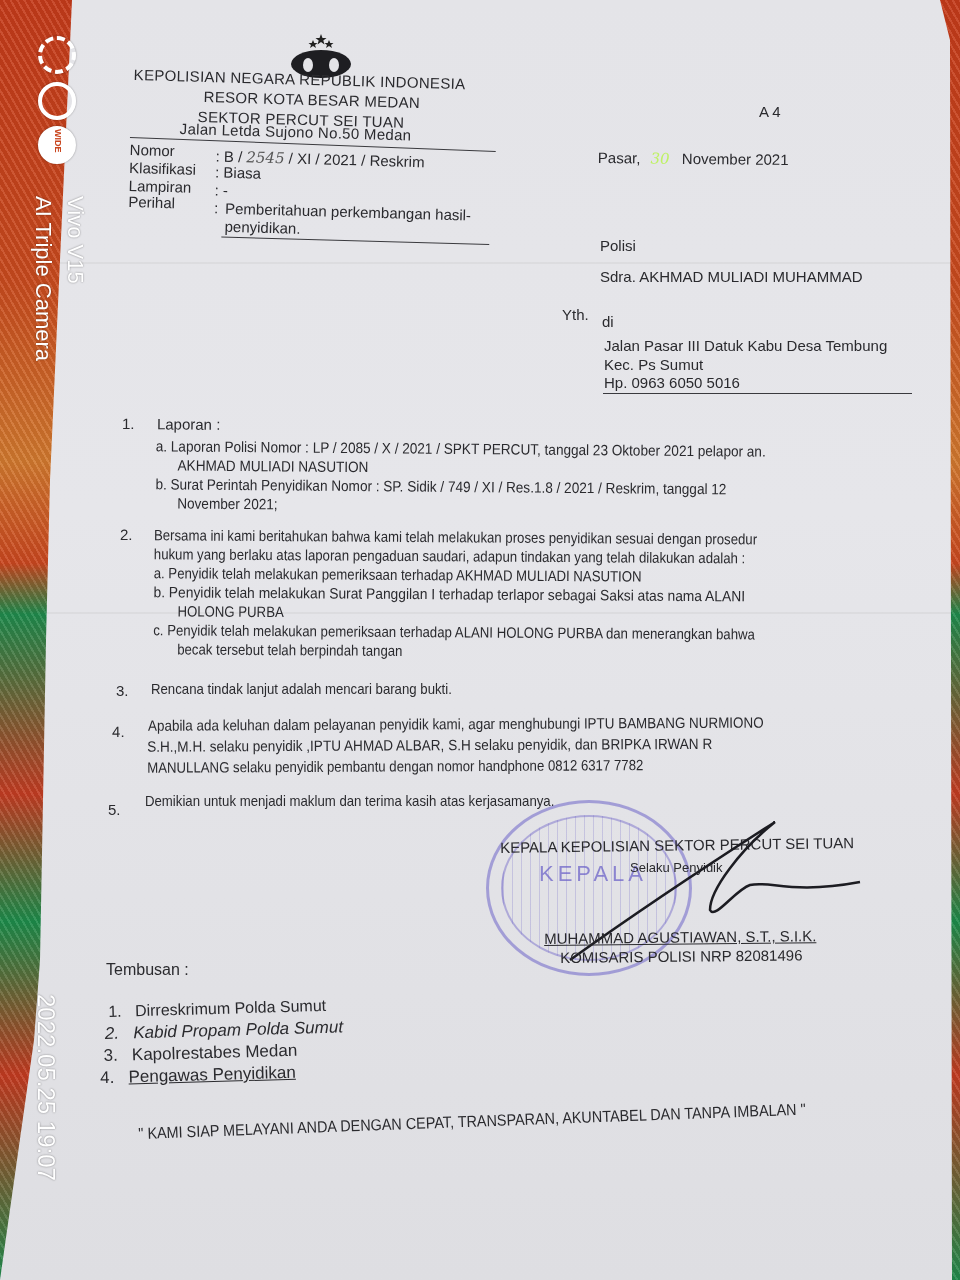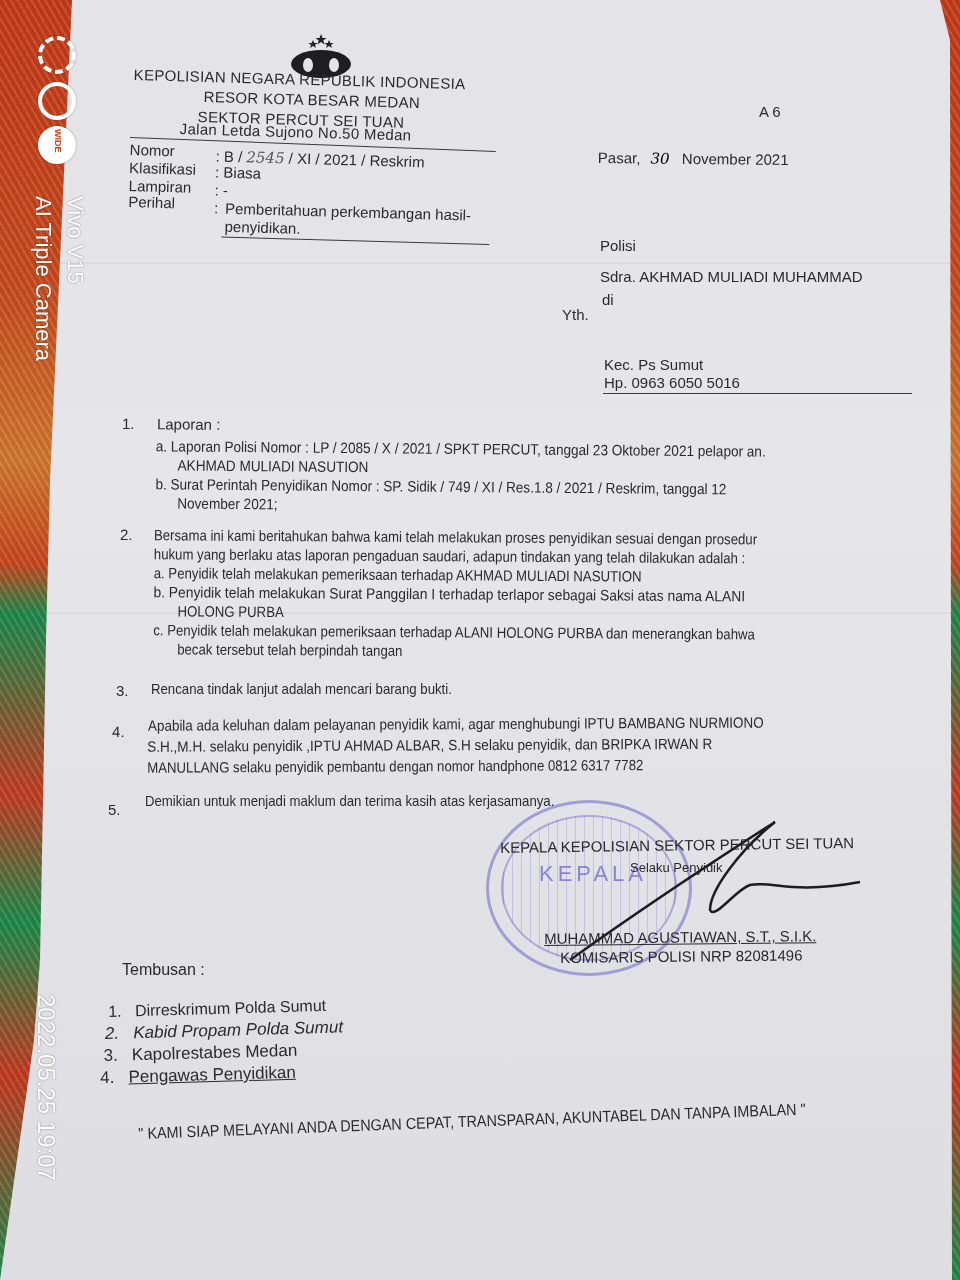--- a/index.html
+++ b/index.html
@@ -73,48 +73,49 @@
     <ellipse cx="22" cy="33" rx="5" ry="7" fill="#e4e4e8"></ellipse>
     <ellipse cx="48" cy="33" rx="5" ry="7" fill="#e4e4e8"></ellipse>
   </svg>
 
   <div class="abs hdr" style="left:134px; top:66px; transform:rotate(1.6deg); transform-origin:left top;">KEPOLISIAN NEGARA REPUBLIK INDONESIA</div>
   <div class="abs hdr" style="left:204px; top:88px; transform:rotate(1.6deg); transform-origin:left top;">RESOR KOTA BESAR MEDAN</div>
   <div class="abs hdr" style="left:198px; top:108px; transform:rotate(1.6deg); transform-origin:left top;">SEKTOR PERCUT SEI TUAN</div>
   <div class="abs hdr" style="left:180px; top:120px; transform:rotate(1.6deg); transform-origin:left top;">Jalan Letda Sujono No.50 Medan</div>
   <div class="rule" style="left:130px; top:137px; width:366px; transform:rotate(2.2deg); transform-origin:left top;"></div>
 
-  <div class="abs t" style="left:759px; top:102px;">A 6</div>
+  <div class="abs t" style="left:759px; top:102px;">A 4</div>
 
   <div style="position:absolute; left:130px; top:140px; transform:rotate(1.6deg); transform-origin:left top;">
     <div class="abs t" style="left:0; top:0;">Nomor</div>
     <div class="abs t" style="left:86px; top:4px;">
       <span>: B / </span><span class="hand">2545</span><span> / XI / 2021 / Reskrim</span>
     </div>
     <div class="abs t" style="left:0; top:18px;">Klasifikasi</div>
     <div class="abs t" style="left:86px; top:20px;">: Biasa</div>
     <div class="abs t" style="left:0; top:36px;">Lampiran</div>
     <div class="abs t" style="left:86px; top:38px;">: -</div>
     <div class="abs t" style="left:0; top:52px;">Perihal</div>
     <div class="abs t" style="left:86px; top:56px;">:</div>
     <div class="abs t" style="left:97px; top:56px;">Pemberitahuan perkembangan hasil-</div>
     <div class="abs t" style="left:97px; top:74px;">penyidikan.</div>
     <div class="rule" style="left:94px; top:94px; width:268px;"></div>
   </div>
 
   <div class="abs t" style="left:598px; top:148px; transform:rotate(0.6deg); transform-origin:left top;">
     <span>Pasar,</span>
-    <span class="hand" style="margin:0 8px 0 6px; color:#000000;">30</span>
+    <span class="hand" style="margin:0 8px 0 6px; color:#bef264;">30</span>
     <span>November 2021</span>
   </div>
 
   <div class="abs t" style="left:600px; top:236px;">Polisi</div>
   <div class="abs t" style="left:562px; top:264px;margin-top:41px;">Yth.</div>
   <div class="abs t" style="left:600px; top:267px;">Sdra. AKHMAD MULIADI MUHAMMAD</div>
-  <div class="abs t" style="left:602px; top:290px;">di</div>
+  <div class="abs t" style="left:602px; top:312px;">di</div>
+  <div class="abs t" style="left:604px; top:336px;">Jalan Pasar III Datuk Kabu Desa Tembung</div>
   <div class="abs t" style="left:604px; top:355px;">Kec. Ps Sumut</div>
   <div class="abs t" style="left:604px; top:373px;">Hp. 0963 6050 5016</div>
   <div class="rule" style="left:603px; top:393px; width:309px;"></div>
 
   <div style="position:absolute; left:0; top:0; transform:rotate(0.5deg); transform-origin:120px 420px;">
     <div class="abs t" style="left:122px; top:414px;">1.</div>
     <div class="abs t" style="left:157px; top:414px;">Laporan   :</div>
     <div class="abs cond" style="left:156px; top:436px; transform:scaleX(0.905);">a. Laporan Polisi Nomor : LP / 2085 / X / 2021 / SPKT PERCUT, tanggal 23 Oktober 2021 pelapor an.</div>
     <div class="abs cond" style="left:178px; top:455px; transform:scaleX(0.905);">AKHMAD MULIADI NASUTION</div>
     <div class="abs cond" style="left:156px; top:474px; transform:scaleX(0.905);">b. Surat Perintah Penyidikan Nomor : SP. Sidik / 749 / XI / Res.1.8 / 2021 / Reskrim, tanggal 12</div>
@@ -151,21 +152,21 @@
   </div>
 
   <div class="abs t" style="left:500px; top:838px; transform:rotate(-0.8deg); transform-origin:left top;">KEPALA KEPOLISIAN SEKTOR PERCUT SEI TUAN</div>
   <div class="abs t" style="left:630px; top:858px; font-size:13px;">Selaku Penyidik</div>
   <svg style="position:absolute; left:540px; top:810px; width:340px; height:170px;" viewBox="0 0 340 170">
     <path d="M30 150 C 100 100, 160 60, 235 12 C 200 40, 170 80, 170 100 C 175 110, 195 80, 210 75 C 230 70, 250 85, 320 72" fill="none" stroke="#1c1c22" stroke-width="2.5"></path>
   </svg>
   <div class="abs t uline" style="left:544px; top:929px; transform:rotate(-0.6deg); transform-origin:left top;">MUHAMMAD AGUSTIAWAN, S.T., S.I.K.</div>
   <div class="abs t" style="left:560px; top:948px; transform:rotate(-0.6deg); transform-origin:left top;">KOMISARIS POLISI NRP 82081496</div>
 
-  <div class="abs t" style="left:122px; top:960px; font-size:16px;">Tembusan  :</div>
+  <div class="abs t" style="left:106px; top:960px; font-size:16px;">Tembusan  :</div>
   <div style="position:absolute; left:0; top:0; transform:rotate(-1.6deg); transform-origin:106px 1000px;">
     <div class="abs t" style="left:108px; top:1002px; font-size:16px;"><span>1.</span>&nbsp;&nbsp;&nbsp;<span>Dirreskrimum Polda Sumut</span></div>
     <div class="abs t" style="left:104px; top:1024px; font-size:17px; font-style:italic;"><span>2.</span>&nbsp;&nbsp;&nbsp;<span>Kabid Propam Polda Sumut</span></div>
     <div class="abs t" style="left:102px; top:1046px; font-size:17px;"><span>3.</span>&nbsp;&nbsp;&nbsp;<span>Kapolrestabes Medan</span></div>
     <div class="abs t" style="left:98px; top:1068px; font-size:17px;"><span>4.</span>&nbsp;&nbsp;&nbsp;<span class="uline">Pengawas Penyidikan</span></div>
   </div>
 
   <div class="abs cond" style="left:138px; top:1124px; font-size:16px; transform:rotate(-2.1deg) scaleX(0.9);">" KAMI SIAP MELAYANI ANDA DENGAN CEPAT, TRANSPARAN, AKUNTABEL DAN TANPA IMBALAN "</div>
 </div>
 

